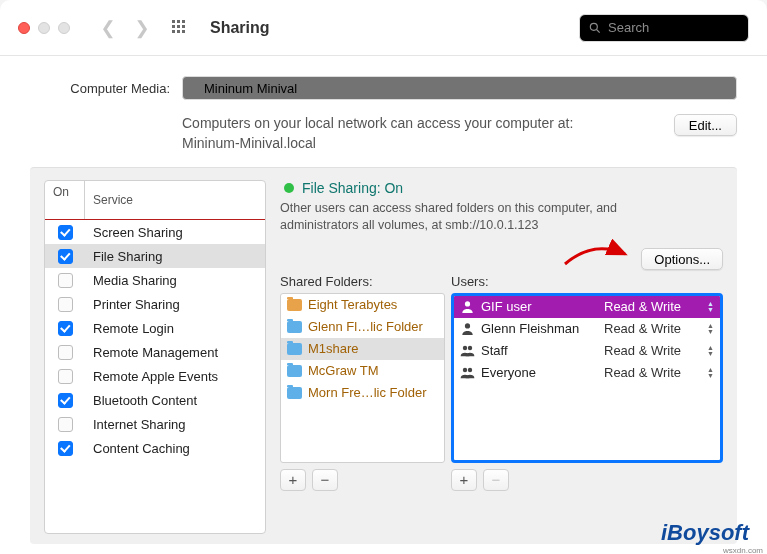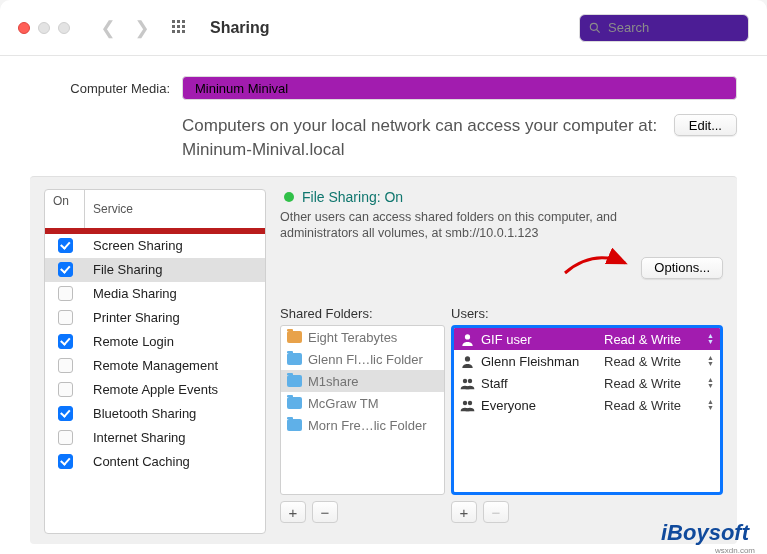--- a/index.html
+++ b/index.html
@@ -9,73 +9,73 @@
   .traffic { display: flex; gap: 8px; }
   .dot { width: 12px; height: 12px; border-radius: 50%; }
   .dot.red { background: #ff5f57; border: 0.5px solid #e0443e; }
   .dot.grey { background: #e3e3e3; border: 0.5px solid #cfcfcf; }
   .nav { display: flex; align-items: center; gap: 6px; margin-left: 24px; }
   .nav-btn { width: 28px; height: 28px; display:flex; align-items:center; justify-content:center; color:#555; border:none; background:none; font-size:18px; }
   .nav-btn.disabled { color: #c8c8c8; }
   .grid-icon { width:16px; height:16px; display:grid; grid-template-columns:repeat(3,3px); grid-auto-rows:3px; gap:2px; margin: 0 10px;}
   .grid-icon span { background:#6a6a6a; }
   .title { font-size: 16px; font-weight: 600; color: #333; margin-left: 6px;}
-  .search { margin-left: auto; width: 170px; height: 28px; border: 1px solid #dcdcdc; border-radius: 6px; display:flex; align-items:center; padding:0 8px; gap:6px; color:#8b8b8b; font-size:13px; background:#4c1d95;}
+  .search { margin-left: auto; width: 170px; height: 28px; border: 1px solid #dcdcdc; border-radius: 6px; display:flex; align-items:center; padding:0 8px; gap:6px; color:#8b8b8b; font-size:13px; background:#000000;}
   .search svg { width:14px; height:14px; fill:none; stroke:#8b8b8b; stroke-width:2;}
   .content { flex:1; padding: 20px 30px 10px 30px; background: #fff; display:flex; flex-direction:column; gap:14px; position:relative;}
   .namerow { display:flex; align-items:center; gap:12px; }
   .namerow-label { width:140px; text-align:right; font-size:13px; color:#333; }
-  .namefield { flex:1; height:24px; border:1px solid #dcdcdc; border-radius:4px; padding:2px 12px; font-size:13px; background:#a21caf;}
+  .namefield { flex:1; height:24px; border:1px solid #dcdcdc; border-radius:4px; padding:2px 21px; font-size:13px; background:#737373;}
   .hintrow { display:flex; align-items:flex-start; }
-  .hint { margin-left:152px; font-size:17px; color:#555; line-height:1.4;}
+  .hint { margin-left:152px; font-size:14px; color:#555; line-height:1.4;}
   .editbtn { margin-left:auto; height:22px; padding:0 14px; font-size:13px; border:1px solid #d0d0d0; border-radius:5px; background:linear-gradient(#fefefe,#f1f1f1); box-shadow:0 1px 1px rgba(0,0,0,0.08); }
   .mainpane { flex:1; background:#f0f0f0; border-top:1px solid #e0e0e0; border-radius:4px; display:flex; padding:12px 14px 10px 14px; gap:14px;}
   .services { width:222px; background:#fff; border:1px solid #d0d0d0; border-radius:4px; display:flex; flex-direction:column; }
-  .sv-header { display:flex; font-size:12px; color:#555; border-bottom:6px solid #b91c1c; }
+  .sv-header { display:flex; font-size:12px; color:#555; border-bottom:1px solid #b91c1c; }
   .sv-header .c1 { width:40px; padding:4px 8px; border-right:1px solid #d0d0d0;}
   .sv-header .c2 { flex:1; padding:12px 8px;}
   .sv-row { display:flex; align-items:center; font-size:13px; height:24px;}
   .sv-row.selected { background:#e0e0e0; }
   .sv-row .c1 { width:40px; padding:0 8px; display:flex; justify-content:center;}
   .sv-row .c2 { flex:1; padding:0 8px; color:#222;}
   .chk { width:15px; height:15px; border-radius:3px; border:1px solid #bdbdbd; background:#fbfbfb; display:flex; align-items:center; justify-content:center;}
   .chk.on { background:#0a75ff; border-color:#0a75ff;}
   .chk.on::after { content:""; width:4px; height:7px; border:solid #fff; border-width:0 2px 2px 0; transform:rotate(42deg) translate(-0.5px,-1px);}
   .detail { flex:1; display:flex; flex-direction:column; position:relative;}
   .statusrow { display:flex; align-items:center; gap:8px; font-size:14px; color:#0f766e;}
   .status-dot { width:10px; height:10px; border-radius:50%; background:#30c048; margin-left:4px;}
   .desc { font-size:12.5px; color:#555; margin-top:4px; line-height:1.35; padding-right:100px;}
   .options-btn { position:absolute; right:0; top:68px; height:22px; padding:0 12px; font-size:13px; border:1px solid #d0d0d0; border-radius:5px; background:linear-gradient(#fefefe,#f1f1f1); box-shadow:0 1px 1px rgba(0,0,0,0.08);}
   .arrow { position:absolute; right:90px; top:42px; pointer-events:none;}
   .lists { display:flex; gap:6px; margin-top:40px; }
   .col { display:flex; flex-direction:column; }
-  .col-title { font-size:13px; color:#333; margin-bottom:4px;margin-top:24px; }
+  .col-title { font-size:13px; color:#333; margin-bottom:4px; }
   .listbox { background:#fff; border:1px solid #d0d0d0; border-radius:3px; height:170px; overflow:hidden; }
   .col.folders { width:165px; }
   .col.users { flex:1; }
   .users .listbox { border:3px solid #0a75ff; border-radius:4px;}
-  .f-row { display:flex; align-items:center; gap:6px; font-size:13px; height:22px; padding:0 6px; color:#737373;}
+  .f-row { display:flex; align-items:center; gap:6px; font-size:13px; height:22px; padding:0 6px; color:#a16207;}
   .f-row.selected { background:#e0e0e0;}
   .folder-icon { width:15px; height:12px; background:#5fb0e8; border-radius:2px; position:relative;}
   .folder-icon.orange { background:#e8a24a;}
   .folder-icon::before { content:""; position:absolute; top:-2px; left:0; width:6px; height:2px; background:inherit; border-radius:1px 1px 0 0;}
   .u-row { display:flex; align-items:center; gap:6px; font-size:13px; height:22px; padding:0 6px; color:#222;}
   .u-row.selected { background:#a21caf; color:#fff;}
   .u-row.selected .perm-cell { color:#fff; }
   .uicon { width:15px; display:flex; justify-content:center;}
   .uname { flex:1; white-space:nowrap; overflow:hidden; text-overflow:ellipsis;}
   .perm-cell { width:110px; display:flex; align-items:center; justify-content:space-between; color:#333; font-size:13px;}
   .stepper { display:flex; flex-direction:column; font-size:7px; line-height:6px; color:#666; margin-left:4px;}
   .u-row.selected .stepper { color:#cfe3ff;}
   .addrem { display:flex; gap:6px; margin-top:6px;}
   .sqbtn { width:26px; height:22px; border:1px solid #d0d0d0; border-radius:4px; background:linear-gradient(#fefefe,#f1f1f1); font-size:15px; color:#555; display:flex; align-items:center; justify-content:center;}
   .sqbtn.disabled { color:#c4c4c4;}
   .watermark { position:absolute; right:18px; bottom:8px; font-style:italic; font-weight:700; font-size:22px; color:#1a73e8; font-family: Georgia, serif;}
   .watermark span { color:#104a9c;}
-  .sub { position:absolute; right:12px; bottom:-1px; font-size:8px; color:#888;}
+  .sub { position:absolute; right:4px; bottom:-1px; font-size:8px; color:#888;}
 </style>
 </head>
 <body>
 <div class="window">
 
   <div class="titlebar">
     <div class="traffic">
       <div class="dot red"></div>
       <div class="dot grey"></div>
       <div class="dot grey"></div>
@@ -165,21 +165,21 @@
             <div class="sv-row">
               <div class="c1">
                 <div class="chk"></div>
               </div>
               <div class="c2">Remote Apple Events</div>
             </div>
             <div class="sv-row">
               <div class="c1">
                 <div class="chk on"></div>
               </div>
-              <div class="c2">Bluetooth Sharing</div>
+              <div class="c2">Bluetooth Content</div>
             </div>
             <div class="sv-row">
               <div class="c1">
                 <div class="chk"></div>
               </div>
               <div class="c2">Internet Sharing</div>
             </div>
             <div class="sv-row">
               <div class="c1">
                 <div class="chk on"></div>

